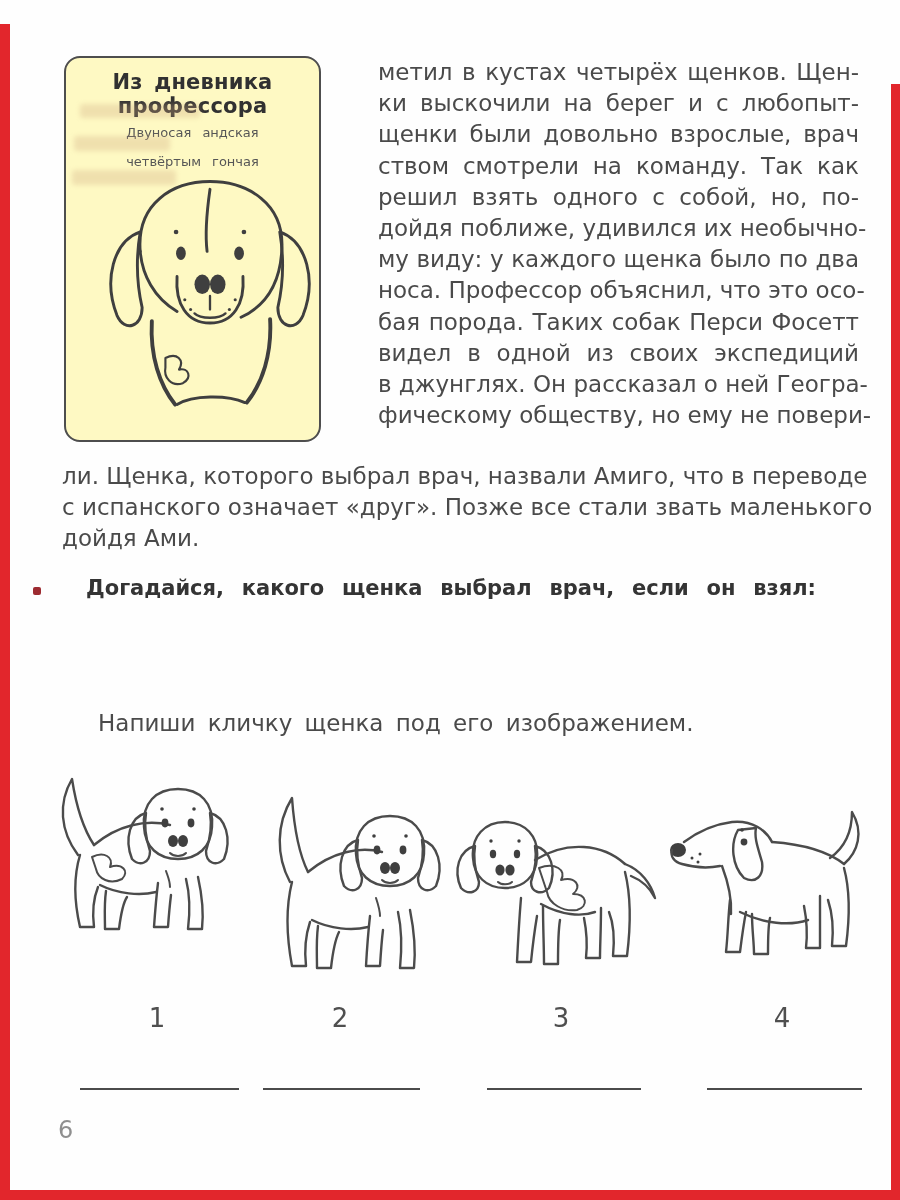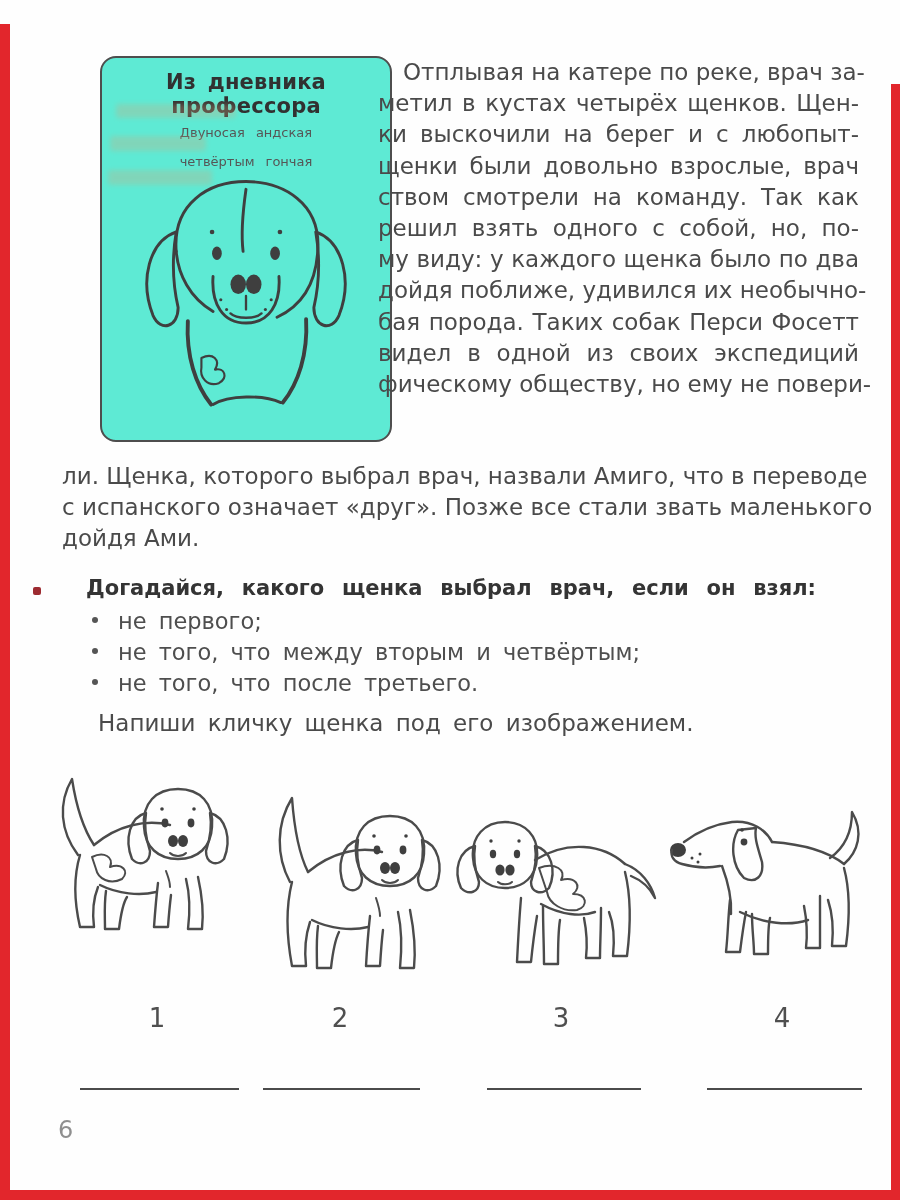--- a/index.html
+++ b/index.html
@@ -10,24 +10,23 @@
     color:#474747;
   }
   
   .edge{position:absolute;background:#e2262c;}
   .edge-left{left:0;top:24px;width:10px;height:1176px;}
   .edge-right{right:0;top:84px;width:9px;height:1116px;}
   .edge-bottom{left:0;bottom:0;width:900px;height:10px;}
 
   
   .infobox{
-    position:absolute;left:64px;top:56px;width:292px;height:386px;
-    border:2.5px solid #4e4e4e;border-radius:16px;background:#5eead4;
+    position:absolute;left:64px;top:56px;width:257px;height:386px;
+    border:2.5px solid #4e4e4e;border-radius:16px;background:#fef9c3;
     box-sizing:border-box;
-    margin-left:36px;
   }
   .infobox-title{margin-top:12px;text-align:center;font-size:21px;font-weight:700;color:#313131;letter-spacing:.2px;word-spacing:4px;}
   .infobox-sub{text-align:center;font-size:13px;color:#565656;line-height:29px;word-spacing:7px;}
   .infobox-sub:first-of-type{margin-top:4px;}
   .bleed{position:absolute;filter:blur(2.5px);opacity:.30;background:#cfa77e;border-radius:3px;}
 
   
   .story-col{position:absolute;left:378px;top:57px;width:481px;}
   .story-full{position:absolute;left:62px;top:461px;width:798px;}
   .tline{font-size:23px;line-height:31.2px;color:#4a4a4a;text-align:justify;text-align-last:justify;white-space:nowrap;}
@@ -88,55 +87,42 @@
       <circle cx="156" cy="136" r="1.6" fill="#3f3f3f" stroke="none"></circle>
       <circle cx="150" cy="146" r="1.6" fill="#3f3f3f" stroke="none"></circle>
       <path d="M70,158 C68,194 78,224 94,244" stroke-width="4"></path>
       <path d="M192,156 C194,192 184,222 168,242" stroke-width="4"></path>
       <path d="M96,244 C112,234 148,234 166,242"></path>
       <path d="M84,196 C96,190 104,198 98,208 C108,206 112,216 102,222 C90,226 82,216 84,206 Z" stroke-width="2.2"></path>
     </svg>
   </div>
 
   <div class="story-col">
-    <div class="tline first">Отплывая на катере по реке, врач за-</div>
     <div class="tline">метил в кустах четырёх щенков. Щен-</div>
     <div class="tline">ки выскочили на берег и с любопыт-</div>
     <div class="tline">щенки были довольно взрослые, врач</div>
     <div class="tline">ством смотрели на команду. Так как</div>
     <div class="tline">решил взять одного с собой, но, по-</div>
+    <div class="tline">дойдя поближе, удивился их необычно-</div>
     <div class="tline">му виду: у каждого щенка было по два</div>
-    <div class="tline">дойдя поближе, удивился их необычно-</div>
+    <div class="tline">носа. Профессор объяснил, что это осо-</div>
     <div class="tline">бая порода. Таких собак Перси Фосетт</div>
     <div class="tline">видел в одной из своих экспедиций</div>
+    <div class="tline">в джунглях. Он рассказал о ней Геогра-</div>
     <div class="tline">фическому обществу, но ему не повери-</div>
   </div>
 
   <div class="story-full">
     <div class="tline">ли. Щенка, которого выбрал врач, назвали Амиго, что в переводе</div>
     <div class="tline">с испанского означает «друг». Позже все стали звать маленького</div>
     <div class="tline last">дойдя Ами.</div>
   </div>
 
   <div class="task-marker"></div>
   <div class="task-prompt">Догадайся, какого щенка выбрал врач, если он взял:</div>
-  <div class="bullets">
-    <div class="bullet-row">
-      <span class="bullet-dot"></span>
-      <span class="bullet-text">не первого;</span>
-    </div>
-    <div class="bullet-row">
-      <span class="bullet-dot"></span>
-      <span class="bullet-text">не того, что между вторым и четвёртым;</span>
-    </div>
-    <div class="bullet-row">
-      <span class="bullet-dot"></span>
-      <span class="bullet-text">не того, что после третьего.</span>
-    </div>
-  </div>
   <div class="task-instruction">Напиши кличку щенка под его изображением.</div>
 
   <div class="puppy" style="left:48px;top:763px">
     <svg width="195" height="195" viewBox="0 0 195 195" fill="none" stroke="#4b4b4b" stroke-width="2.4" stroke-linecap="round" stroke-linejoin="round">
       <path d="M30,92 C12,68 10,40 24,16 C28,42 34,64 46,82"></path>
       <path d="M46,82 C70,62 98,56 122,62"></path>
       <path d="M32,92 C26,112 26,138 32,164 L46,164 C44,148 46,134 50,124"></path>
       <path d="M58,128 C56,142 57,154 57,166 L71,166 C73,150 75,140 79,134"></path>
       <path d="M52,122 C70,131 92,133 108,129"></path>
       <path d="M110,120 C108,136 107,150 106,164 L120,164 C121,150 122,140 123,132"></path>

